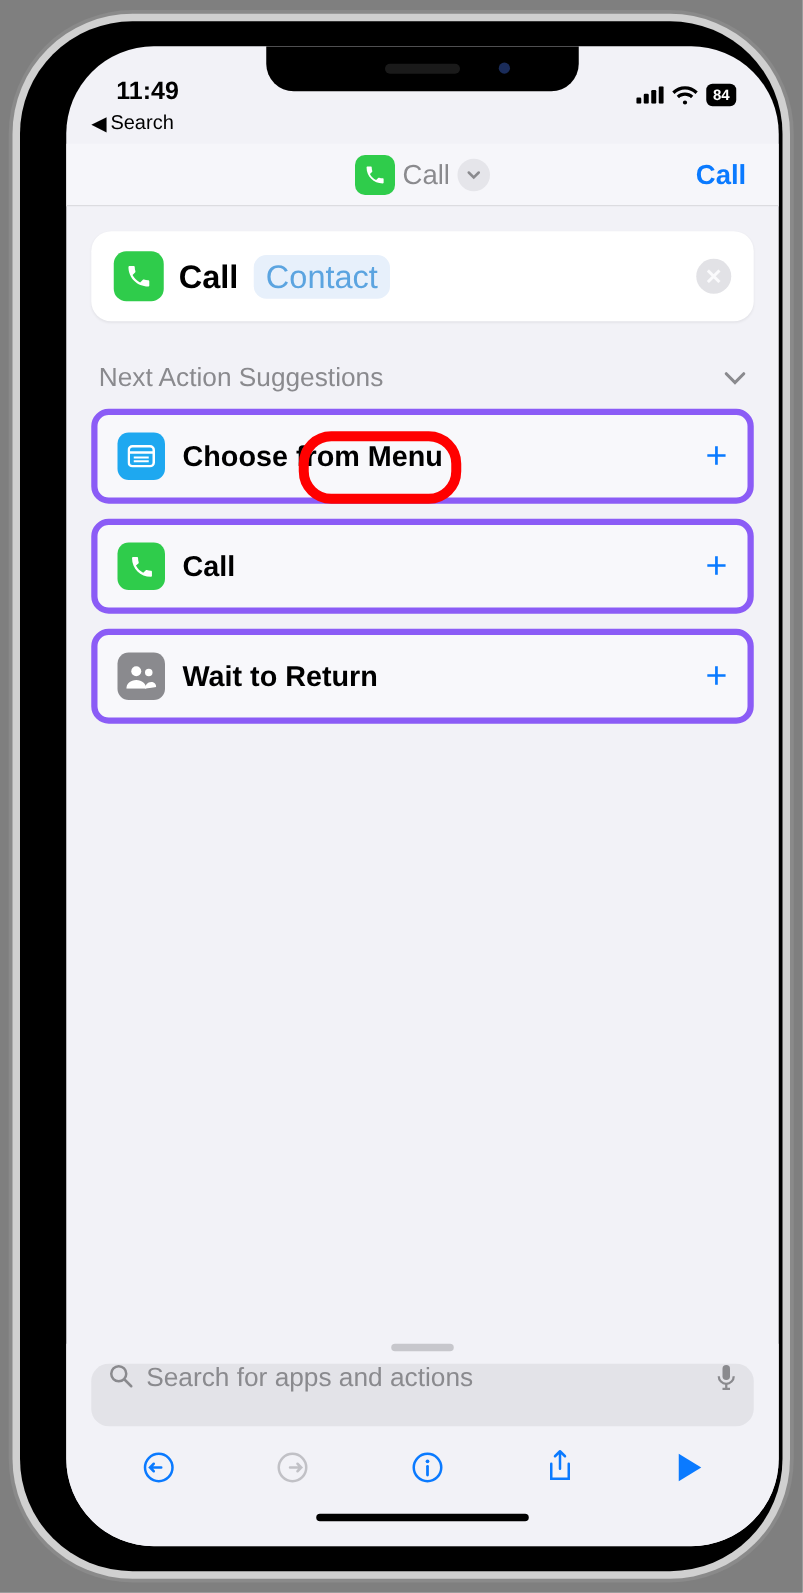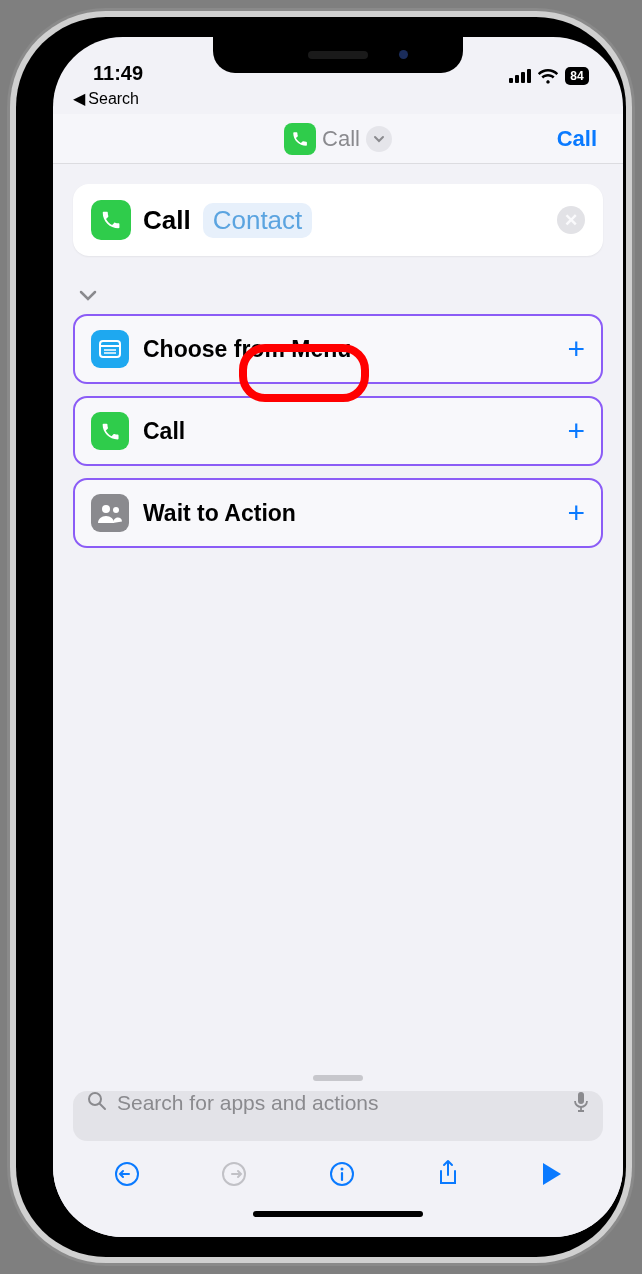--- a/index.html
+++ b/index.html
@@ -56,21 +56,21 @@
     background: #e7f0fb; color: #5ba4e0; border-radius: 10px; padding: 2px 10px; font-weight: 500;
     position: relative; display: inline-block;
   }
   .clear-btn { margin-left: auto; width: 28px; height: 28px; border-radius: 50%; background: #e2e2e6; color:#fafafc; display:flex; align-items:center; justify-content:center; font-size:17px; font-weight:700;}
   .red-ring {
     position: absolute; border: 8px solid #ff0000; border-radius: 26px;
     width: 130px; height: 58px; left: 186px; top: 180px; z-index: 5; pointer-events:none;
   }
   
   .section-header { display:flex; align-items:center; justify-content:space-between; margin: 34px 6px 12px 6px; color:#8a8a8e; font-size:21px; }
-  .sugg { background:#f8f8fb; border:2px solid #8b5cf6; border-radius:14px; padding:14px 16px; display:flex; align-items:center; gap:14px; margin-bottom:12px; font-size:23px; font-weight:600;}
+  .sugg { background:#f8f8fb; border:5px solid #8b5cf6; border-radius:14px; padding:14px 16px; display:flex; align-items:center; gap:14px; margin-bottom:12px; font-size:23px; font-weight:600;}
   .sugg .plus { margin-left:auto; color:#0a7aff; font-size:30px; font-weight:400; }
   .menu-icon { width:38px; height:38px; border-radius:9px; background:#1ea8f0; display:flex; align-items:center; justify-content:center;}
   .people-icon { width:38px; height:38px; border-radius:9px; background:#8a8a8e; display:flex; align-items:center; justify-content:center;}
   
   .bottom { padding: 0 20px 10px 20px; background: #f2f2f7; }
   .drag-handle { width: 50px; height: 6px; background:#c7c7cc; border-radius:4px; margin: 0 auto 10px auto;}
   .search { background:#e3e3e8; border-radius:14px; height:50px; display:flex; align-items:flex-start; padding:0 14px; gap:10px; color:#8a8a8e; font-size:21px;}
   .toolbar { display:flex; justify-content:space-around; align-items:center; height:66px; }
   .tb-btn { color:#0a7aff; }
   .tb-btn.disabled { color:#c1c1c6; }
@@ -137,20 +137,21 @@
         </span>
         <span class="action-text">Call</span>
         <span class="pill" style="font-size:26px;">Contact</span>
         <span class="clear-btn">
           <span>✕</span>
         </span>
       </div>
       <div class="red-ring"></div>
 
       <div class="section-header">
+        <span>Next Action Suggestions</span>
         <span>
           <svg width="18" height="12" viewBox="0 0 18 12">
               <path d="M2 2l7 7 7-7" stroke="#8a8a8e" stroke-width="2.5" fill="none" stroke-linecap="round"></path>
             </svg>
         </span>
       </div>
 
       <div class="sugg">
         <span class="menu-icon">
           <svg width="22" height="18" viewBox="0 0 22 18">
@@ -176,21 +177,21 @@
 
       <div class="sugg">
         <span class="people-icon">
           <svg width="24" height="20" viewBox="0 0 24 20" fill="#fff">
               <circle cx="8" cy="6" r="4"></circle>
               <path d="M0 20c0-4 3.5-7 8-7s8 3 8 7"></path>
               <circle cx="18" cy="7" r="3"></circle>
               <path d="M15 20c0-3 2-5.5 5-5.5 2 0 4 1.5 4 4"></path>
             </svg>
         </span>
-        <span>Wait to Action</span>
+        <span>Wait to Return</span>
         <span class="plus">+</span>
       </div>
     </div>
 
     <div class="bottom">
       <div class="drag-handle"></div>
       <div class="search">
         <span>
           <svg width="20" height="20" viewBox="0 0 20 20">
               <circle cx="8" cy="8" r="6" fill="none" stroke="#8a8a8e" stroke-width="2"></circle>

